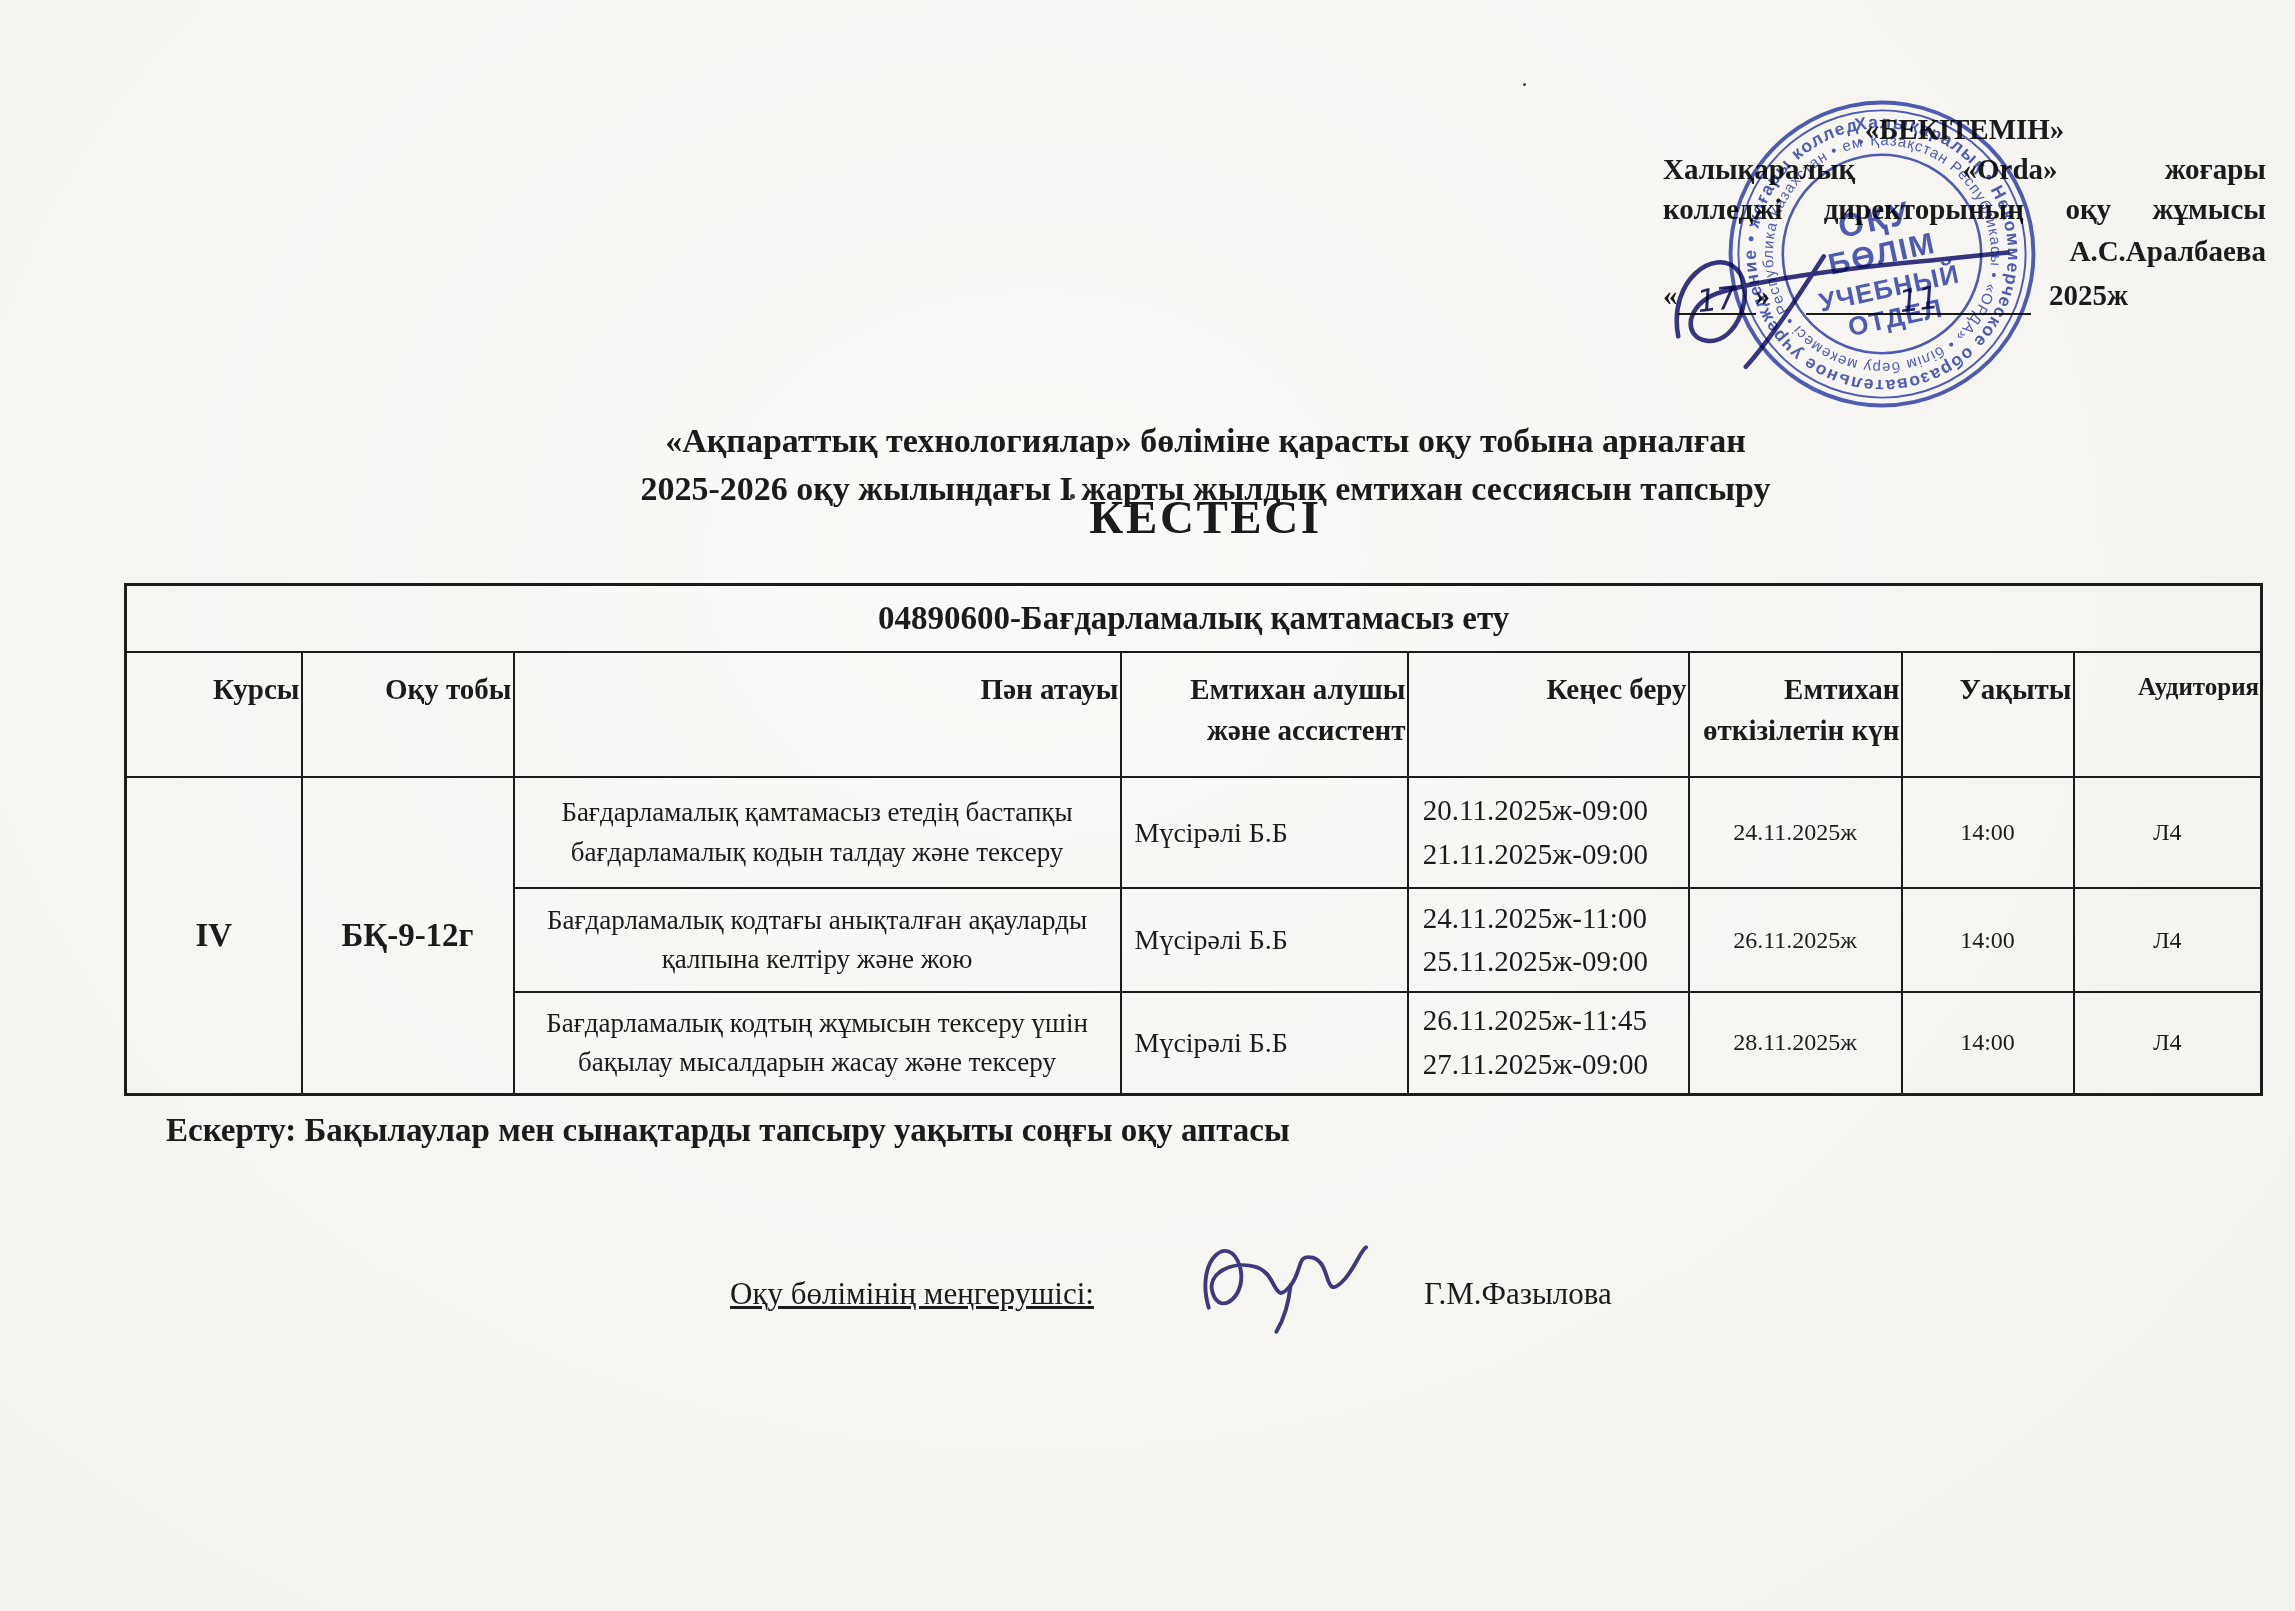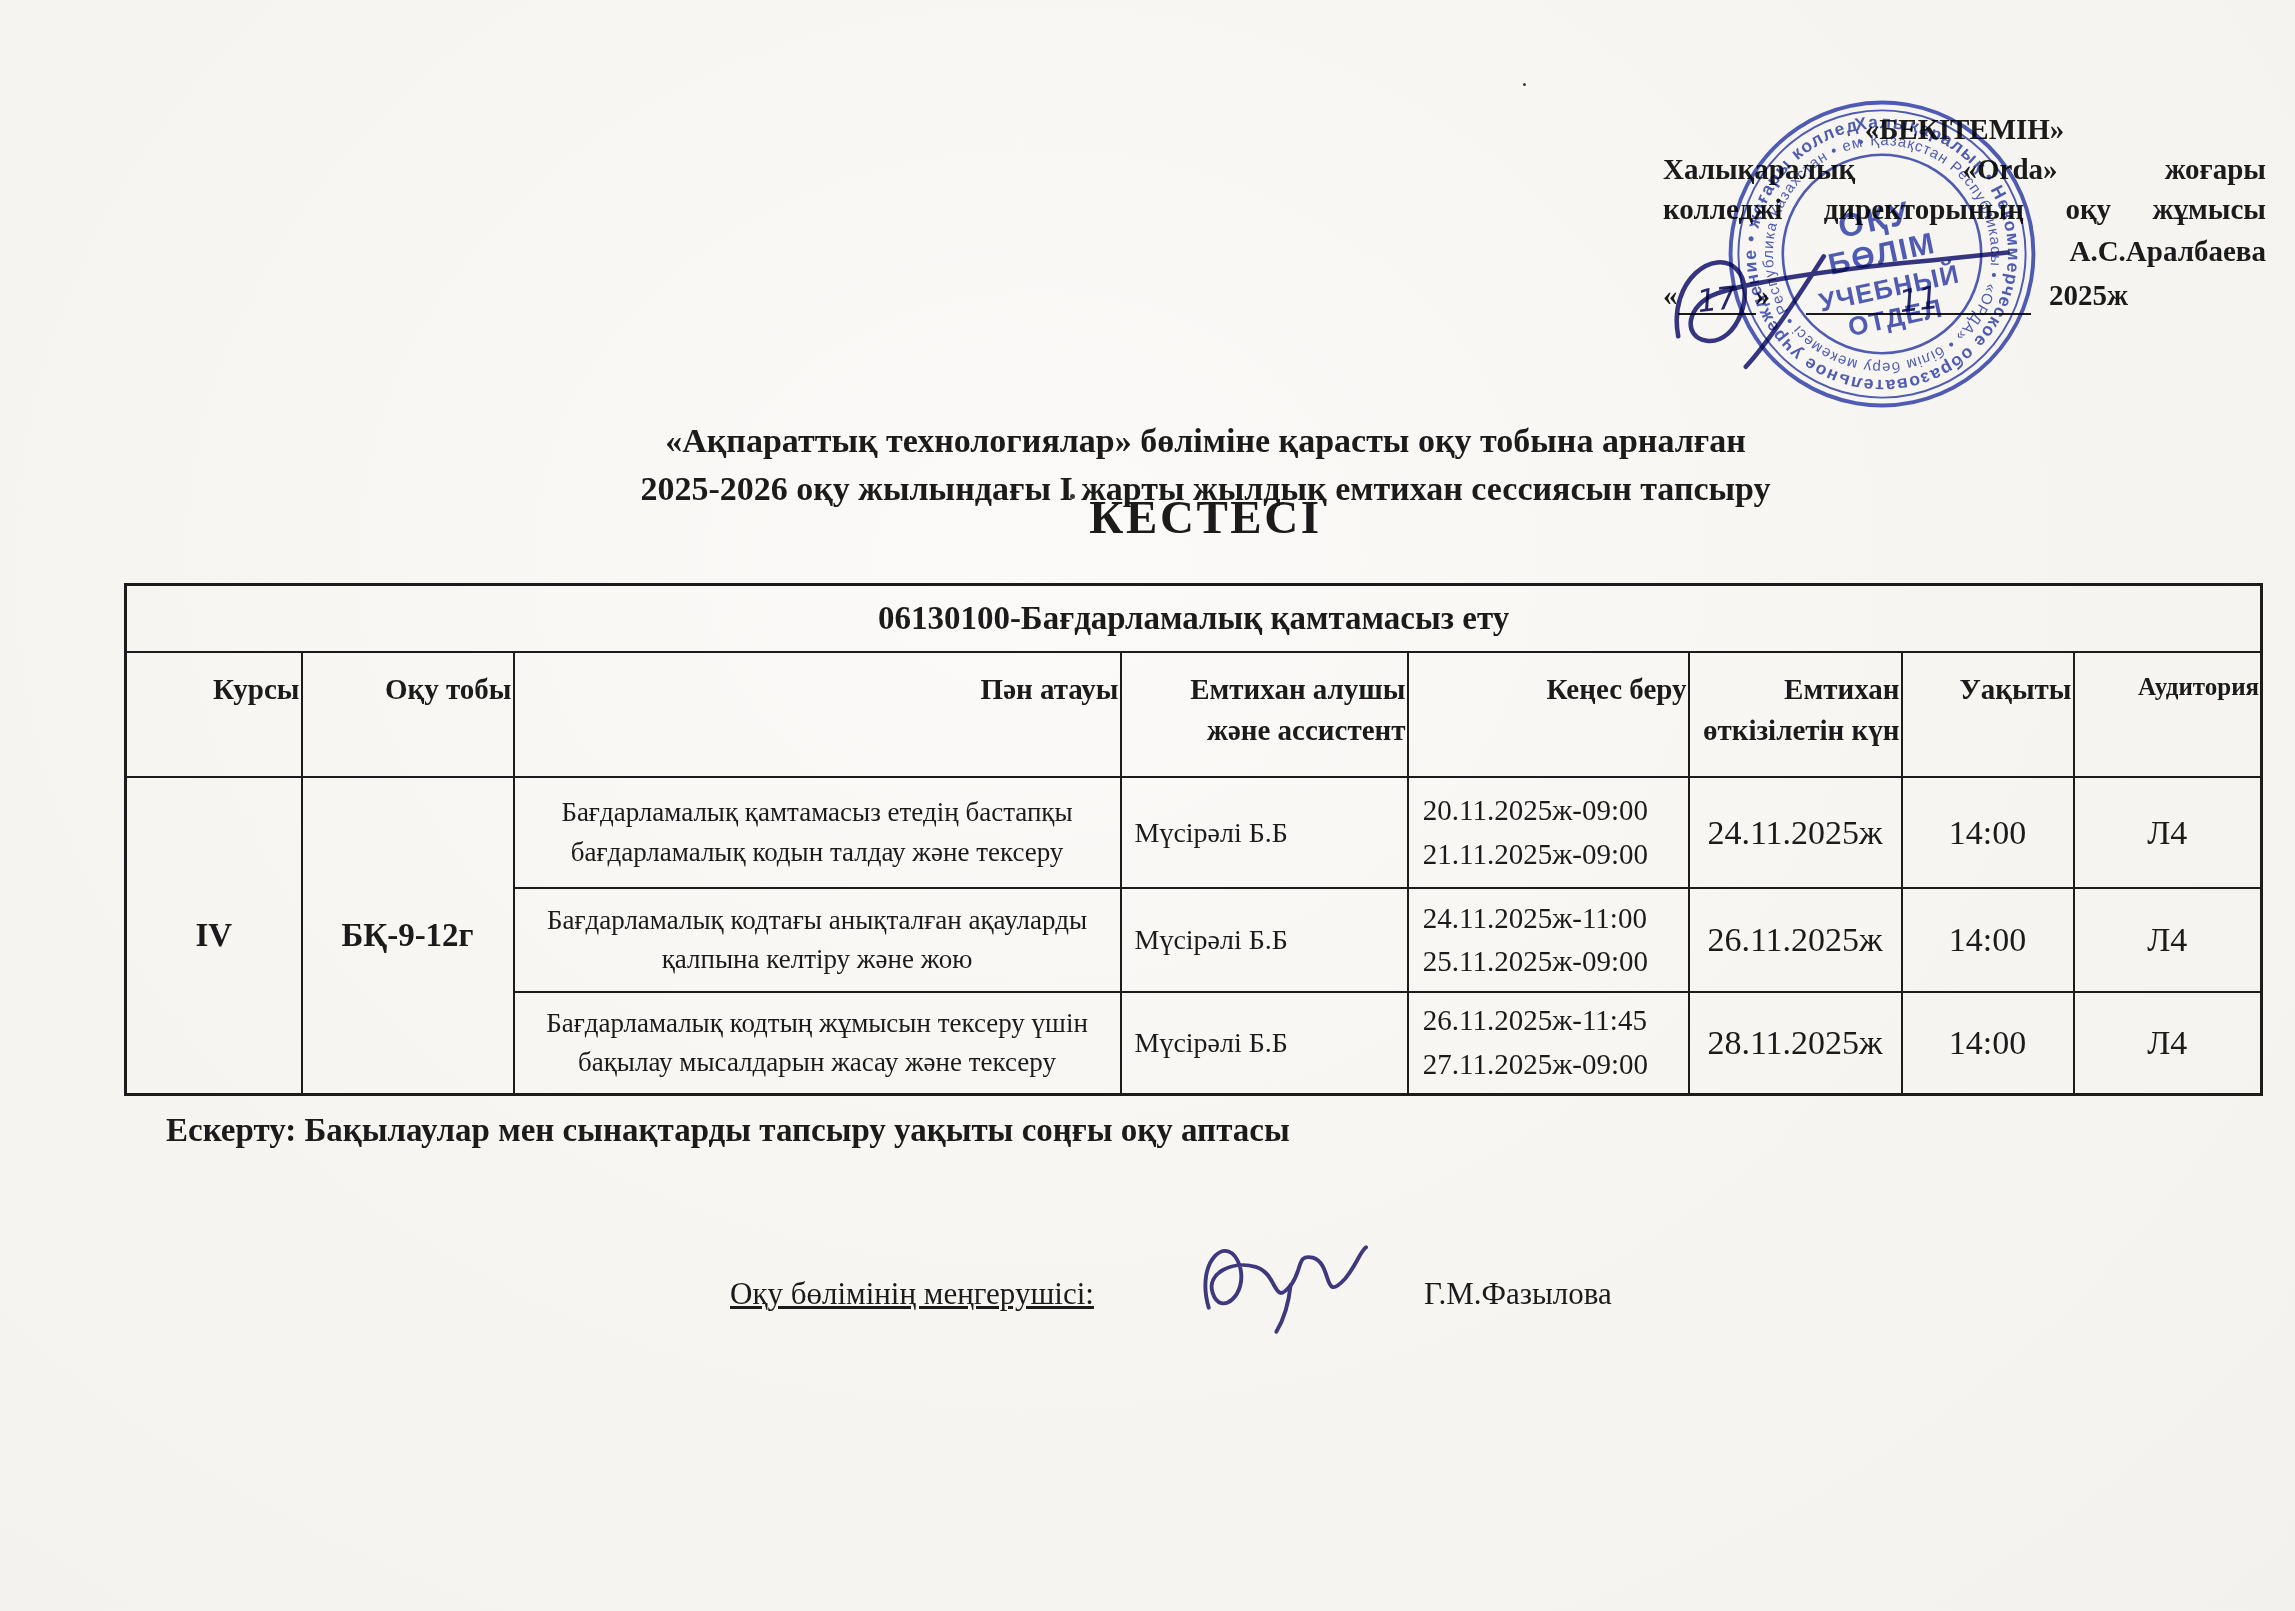--- a/index.html
+++ b/index.html
@@ -58,21 +58,21 @@
     font-size:29px;font-weight:bold;vertical-align:top;
     padding-top:15.6px;line-height:1.42;
   }
   .sched .hdr-row{height:125px;text-align:right;}
   .sched th.small{font-size:25px;}
   .sched td{font-size:27px;vertical-align:middle;}
   .sched td.course,.sched td.group{font-weight:bold;font-size:33px;text-align:center;}
   .sched td.subject{text-align:center;font-size:27px;line-height:1.45;padding:6.5px 17px;}
   .sched td.examiner{text-align:left;padding-left:13px;font-size:28px;}
   .sched td.consult{text-align:left;padding-left:14.3px;font-size:29px;line-height:1.5;}
-  .sched td.examdate,.sched td.time,.sched td.room{text-align:center;font-size:34px;border-radius:32px;}
+  .sched td.examdate,.sched td.time,.sched td.room{text-align:center;font-size:24px;border-radius:32px;}
   .sched tr.r1{height:111px;}
   .sched tr.r2{height:104px;}
   .sched tr.r3{height:102px;}
   
   .note{position:absolute;left:166px;top:1112px;font-size:33px;font-weight:bold;}
   .footer-label{position:absolute;left:730px;top:1276px;font-size:31px;text-decoration:underline;}
   .footer-name{position:absolute;left:1424px;top:1276px;font-size:31px;}
   .sign-bottom{position:absolute;left:1189px;top:1220px;width:202px;height:130px;
     mix-blend-mode:multiply;opacity:.95;}
   .speck{position:absolute;background:#3c3c3c;border-radius:50%;}
@@ -142,21 +142,21 @@
         <col style="width:212px">
         <col style="width:607px">
       <col style="width:287px">
         <col style="width:281px">
         <col style="width:213px">
       <col style="width:172px">
         <col style="width:188px">
     </colgroup>
     <tbody>
         <tr>
-      <td class="group-hdr" colspan="8">06130100-Бағдарламалық қамтамасыз ету</td>
+      <td class="group-hdr" colspan="8">04890600-Бағдарламалық қамтамасыз ету</td>
     </tr>
     <tr class="hdr-row">
       <th>Курсы</th>
       <th>Оқу тобы</th>
       <th>Пән атауы</th>
       <th>Емтихан алушы және ассистент</th>
       <th>Кеңес беру</th>
       <th>Емтихан өткізілетін күн</th>
       <th>Уақыты</th>
       <th class="small">Аудитория</th>

